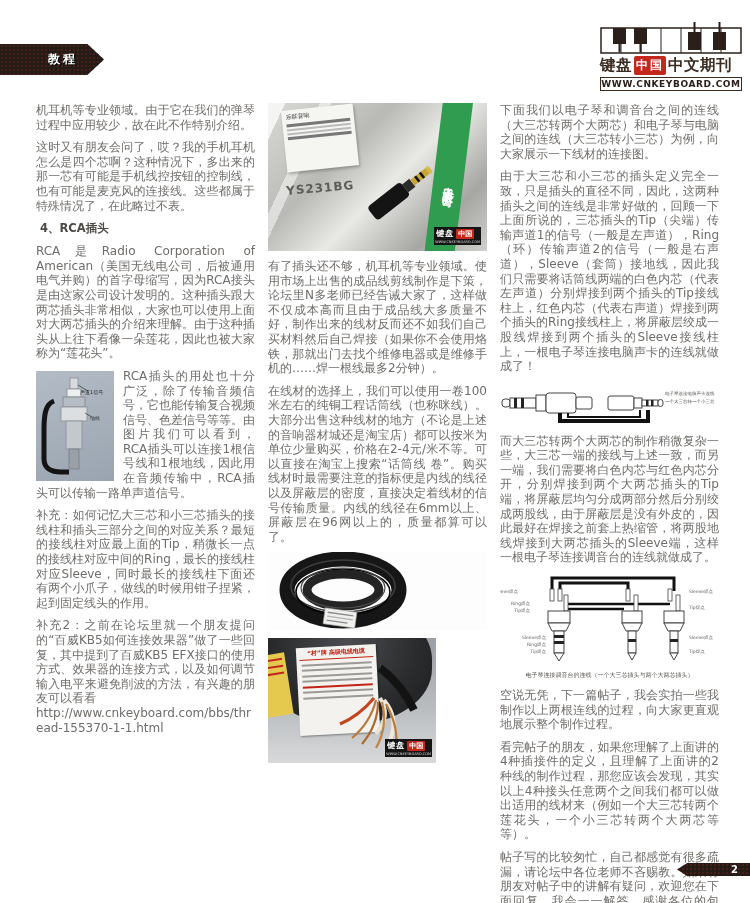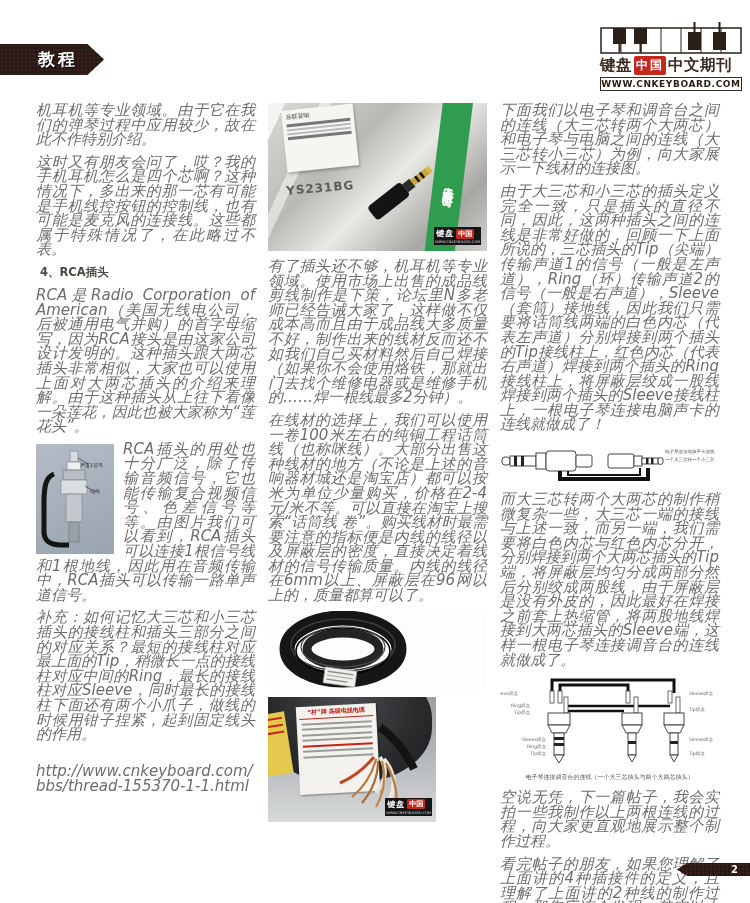--- a/index.html
+++ b/index.html
@@ -12,21 +12,21 @@
   
   .banner {
     position:absolute; color:#fff; font-weight:bold;
     background-color:#241a16;
     background-image:radial-gradient(#4a1d18 1px, transparent 1.2px);
     background-size:4px 4px;
   }
   .banner-tutorial {
     top:44px; left:0; width:104px; height:31px;
     clip-path:polygon(0 0, 84% 0, 100% 50%, 84% 100%, 0 100%);
-    font-size:17px; letter-spacing:3px;
+    font-size:12px; letter-spacing:3px;
     display:flex; align-items:center; justify-content:flex-end;
     padding-right:26px; text-shadow:1px 1px 0 #000;
   }
   .banner-page {
     top:863px; right:0; width:73px; height:13px;
     clip-path:polygon(0 50%, 14% 0, 100% 0, 100% 100%, 14% 100%);
     font-size:10px; display:flex; align-items:center; justify-content:flex-end;
     padding-right:12px;
   }
   
@@ -42,23 +42,22 @@
   }
   .logo .url {
     border:1px solid #3a2b20; text-align:center; font-size:9px; font-weight:bold;
     color:#2b2019; letter-spacing:0.6px; padding:1px 0; margin-top:1px;
     background:#fff;
   }
   
   .content { position:absolute; top:103px; left:36px; width:683px; display:flex; gap:13px; }
   .col { width:219px; }
   .col p {
-    font-size:15px; line-height:14.6px; color:#6f6c69; text-align:justify;
+    font-size:12px; line-height:14.6px; color:#6f6c69; text-align:justify;
     margin-bottom:8px;
-    font-style:italic;
   }
   .col h3 { font-size:11.5px; color:#4d4a46; margin:2px 0 8px 4px; }
   .url-text { word-break:break-all; color:#6f6c69; }
   
   figure { position:relative; margin-bottom:8px; }
   .rca-fig {
     float:left; width:78px; height:110px; margin:2px 9px 2px 0;
     background:linear-gradient(160deg,#b3bcc6,#9aa4b0); position:relative;
   }
   .rca-fig .lbl { position:absolute; font-size:5px; color:#2a2a2a; line-height:6px; }
@@ -166,21 +165,21 @@
           <line x1="42" y1="14" x2="52" y2="20" stroke="#333" stroke-width="0.7"></line>
           <line x1="49" y1="42" x2="56" y2="46" stroke="#333" stroke-width="0.7"></line>
         </svg>
         <div class="lbl" style="left:44px; top:18px;">声道1信号</div>
         <div class="lbl" style="left:54px; top:44px;">地线</div>
       </figure>
       <p>RCA插头的用处也十分广泛，除了传输音频信号，它也能传输复合视频信号、色差信号等等。由图片我们可以看到，RCA插头可以连接1根信号线和1根地线，因此用在音频传输中，RCA插头可以传输一路单声道信号。</p>
       <div style="clear:both;"></div>
     </div>
     <p>补充：如何记忆大三芯和小三芯插头的接线柱和插头三部分之间的对应关系？最短的接线柱对应最上面的Tip，稍微长一点的接线柱对应中间的Ring，最长的接线柱对应Sleeve，同时最长的接线柱下面还有两个小爪子，做线的时候用钳子捏紧，起到固定线头的作用。</p>
-    <p><br>
+    <p><span>补充2：之前在论坛里就一个朋友提问的“百威KB5如何连接效果器”做了一些回复，其中提到了百威KB5 EFX接口的使用方式、效果器的连接方式，以及如何调节输入电平来避免削波的方法，有兴趣的朋友可以看看</span><br>
       <span class="url-text">http://www.cnkeyboard.com/bbs/thread-155370-1-1.html</span></p>
   </div>
 
   <div class="col">
     <figure class="plug-photo">
       <div class="bag-label">
         <div>乐群音响</div>
         <div class="bar"></div>
         <div class="bar light"></div>
         <div class="bar light"></div>

